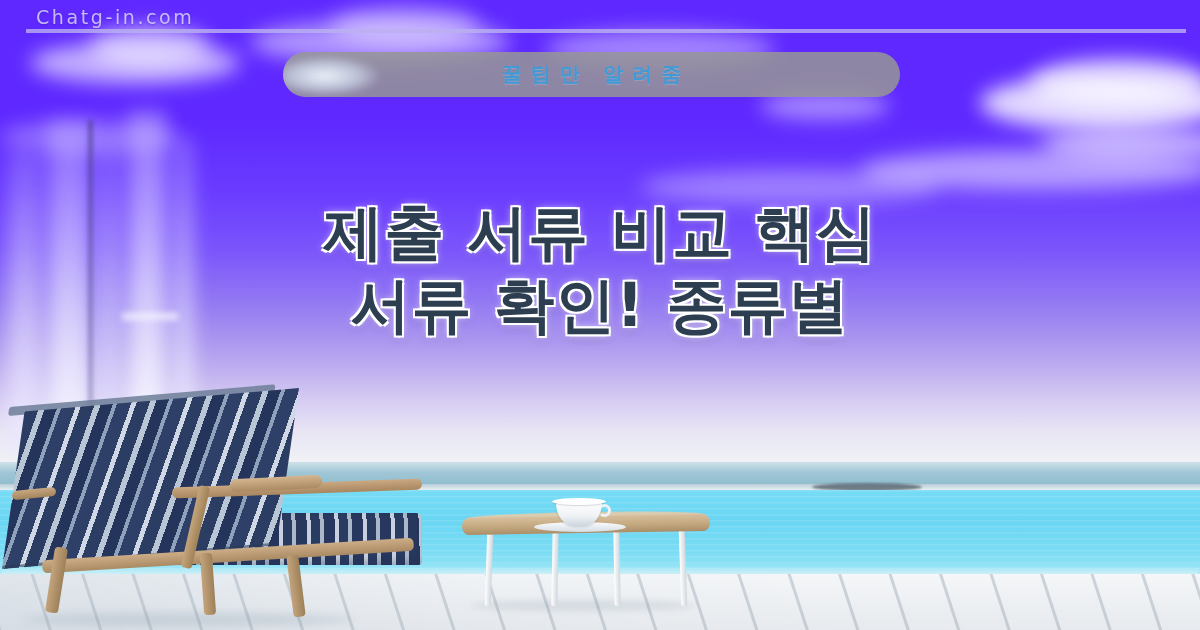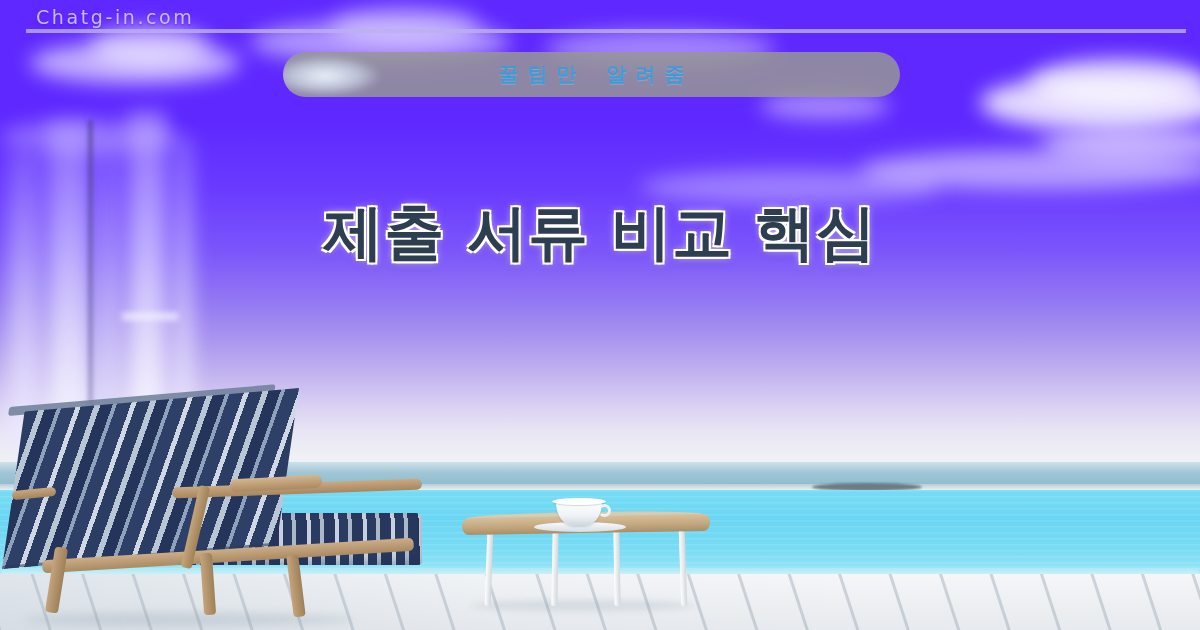--- a/index.html
+++ b/index.html
@@ -256,21 +256,21 @@
     border-radius:23px;
     background:rgba(150,150,150,.86);
     display:flex; align-items:center; justify-content:center;
     overflow:hidden;
   }
   .badge-label {
     font-size:20px; font-weight:700;
     letter-spacing:9px;
     color:#3f9ad8;
     text-shadow:0 1px 0 rgba(255,255,255,.18);
-    font-family:Liberation Mono, monospace;
+    font-family:Liberation Sans, sans-serif;
     padding-left:9px;
   }
   .badge-glow {
     position:absolute; left:-14px; top:4px; width:112px; height:40px;
     background:radial-gradient(ellipse at center, rgba(240,248,255,.95) 0%, rgba(220,235,250,.55) 45%, rgba(200,220,245,0) 72%);
     filter:blur(3px);
     pointer-events:none;
   }
 
   
@@ -369,15 +369,16 @@
   <div class="watermark">Chatg-in.com</div>
   <div class="wm-rule"></div>
 
   <div class="badge">
     <div class="badge-glow"></div>
     <div class="badge-label">꿀팁만 알려줌</div>
   </div>
 
   <div class="title-block">
     <div class="title-line">제출 서류 비교 핵심</div>
+    <div class="title-line">서류 확인! 종류별</div>
   </div>
 
 </div>
 
 </body></html>

